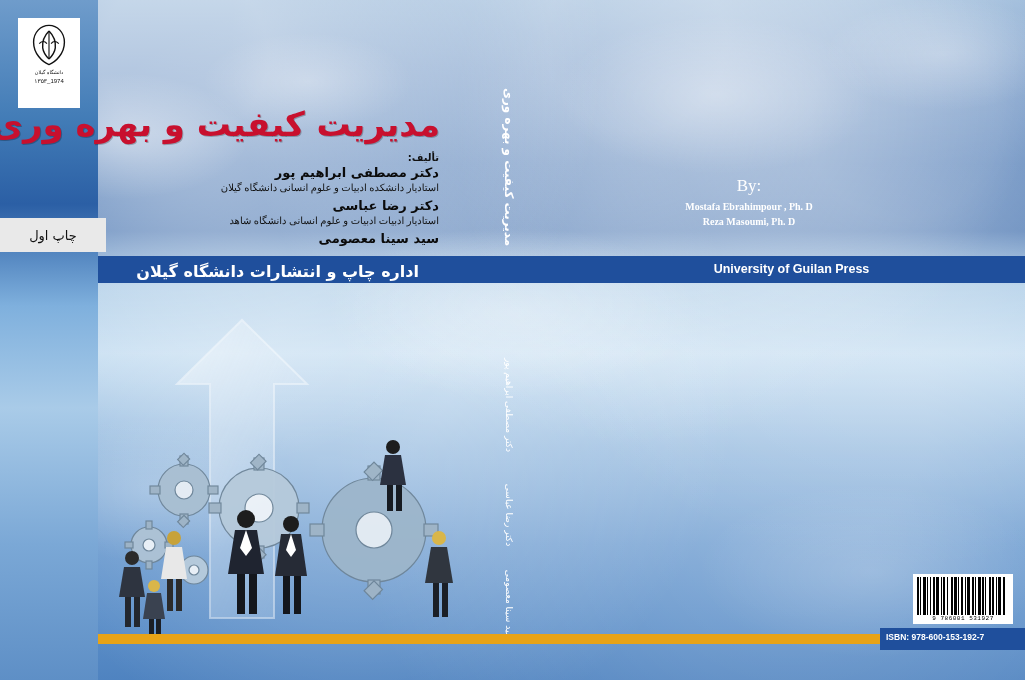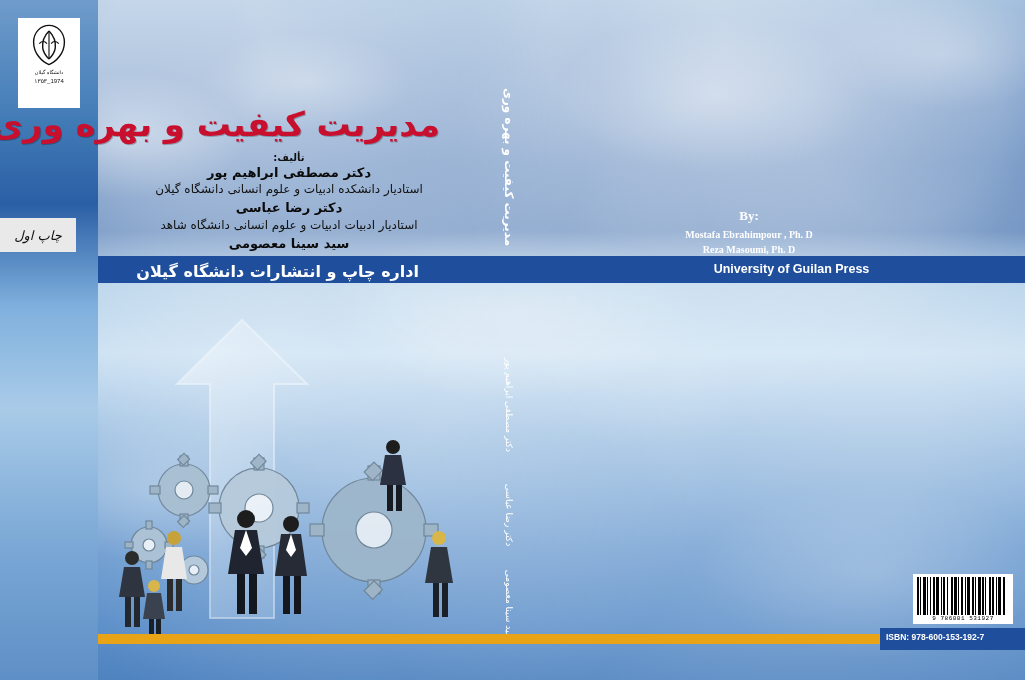--- a/index.html
+++ b/index.html
@@ -28,48 +28,48 @@
 
   
   #back-cover{position:absolute;left:0;top:0;width:98px;height:680px;
     background:linear-gradient(180deg,#6f9ccb 0%,#417bb6 18%,#2b5fa5 30%,#7fb0dd 45%,#a9cbe8 60%,#7ba8d6 80%,#5e8fc6 100%);}
   #logo-box{position:absolute;left:18px;top:18px;width:62px;height:90px;background:#ffffff;
     display:flex;flex-direction:column;align-items:center;justify-content:flex-start;padding-top:4px;box-sizing:border-box;}
   #logo-box .crest{width:42px;height:46px;}
   #logo-box .crest-label{font-size:5px;color:#111;margin-top:1px;letter-spacing:.2px;white-space:nowrap;}
   #logo-box .crest-year{font-size:6px;color:#111;margin-top:2px;letter-spacing:.4px;}
 
-  #edition-band{position:absolute;left:0;top:218px;width:76px;height:34px;background:#e9e9e9;
-    display:flex;align-items:center;justify-content:center;font-style:italic;}
+  #edition-band{position:absolute;left:0;top:218px;width:106px;height:34px;background:#e9e9e9;
+    display:flex;align-items:center;justify-content:center;}
   #edition-band span{font-size:13px;color:#111;direction:rtl;font-family:"DejaVu Sans",sans-serif;}
 
   
   #spine{position:absolute;left:488px;top:0;width:42px;height:680px;}
   .spine-text{position:absolute;left:50%;transform-origin:center;white-space:nowrap;direction:rtl;
     font-family:"DejaVu Sans",sans-serif;color:#ffffff;}
   #spine-title{top:160px;transform:translateX(-50%) rotate(90deg);font-size:12px;font-weight:bold;}
   #spine-a1{top:400px;transform:translateX(-50%) rotate(90deg);font-size:9px;}
   #spine-a2{top:510px;transform:translateX(-50%) rotate(90deg);font-size:9px;}
   #spine-a3{top:600px;transform:translateX(-50%) rotate(90deg);font-size:9px;}
 
   
   #front-top{position:absolute;left:98px;top:0;width:927px;height:252px;}
   #fa-title{position:absolute;right:585px;top:104px;direction:rtl;color:#c8102e;font-weight:bold;font-size:34px;
     font-family:"DejaVu Sans",sans-serif;text-shadow:1px 1px 0 rgba(0,0,0,.25);white-space:nowrap;}
-  #fa-byline{position:absolute;right:586px;top:152px;width:300px;text-align:center;direction:rtl;color:#111;
+  #fa-byline{position:absolute;right:586px;top:152px;width:300px;direction:rtl;color:#111;
     font-family:"DejaVu Sans",sans-serif;}
   #fa-byline .lbl{font-size:10px;font-weight:bold;margin-bottom:2px;}
   #fa-byline .nm{font-size:13px;font-weight:bold;color:#0b0b0b;line-height:1.25;}
-  #fa-byline .af{font-size:12px;color:#111;line-height:1.35;margin-bottom:3px;}
+  #fa-byline .af{font-size:10px;color:#111;line-height:1.35;margin-bottom:3px;font-family:Liberation Serif, serif;}
 
   #en-title{position:absolute;left:499px;top:123px;width:500px;text-align:center;color:#c8102e;font-weight:bold;
     font-size:20px;font-family:"Liberation Serif",serif;text-shadow:1px 1px 0 rgba(0,0,0,.22);}
   #en-by{position:absolute;left:499px;top:176px;width:500px;text-align:center;color:#ffffff;
     font-family:"Liberation Serif",serif;}
-  #en-by .by{font-size:13px;font-weight:bold;margin-bottom:3px;margin-top:32px;}
+  #en-by .by{font-size:17px;font-weight:normal;margin-bottom:3px;}
   #en-by .nm{font-size:10px;font-weight:bold;line-height:1.5;}
 
   
   #pub-bar{position:absolute;left:98px;top:256px;width:927px;height:27px;background:#1f4f9c;}
   #pub-fa{position:absolute;right:606px;top:262px;direction:rtl;color:#ffffff;font-size:16px;font-weight:bold;
     font-family:"DejaVu Sans",sans-serif;}
   #pub-en{position:absolute;left:544px;top:262px;width:495px;text-align:center;color:#ffffff;font-size:12.5px;font-weight:bold;}
 
   
   #arrow{position:absolute;left:92px;top:318px;width:300px;height:310px;opacity:.55;}

